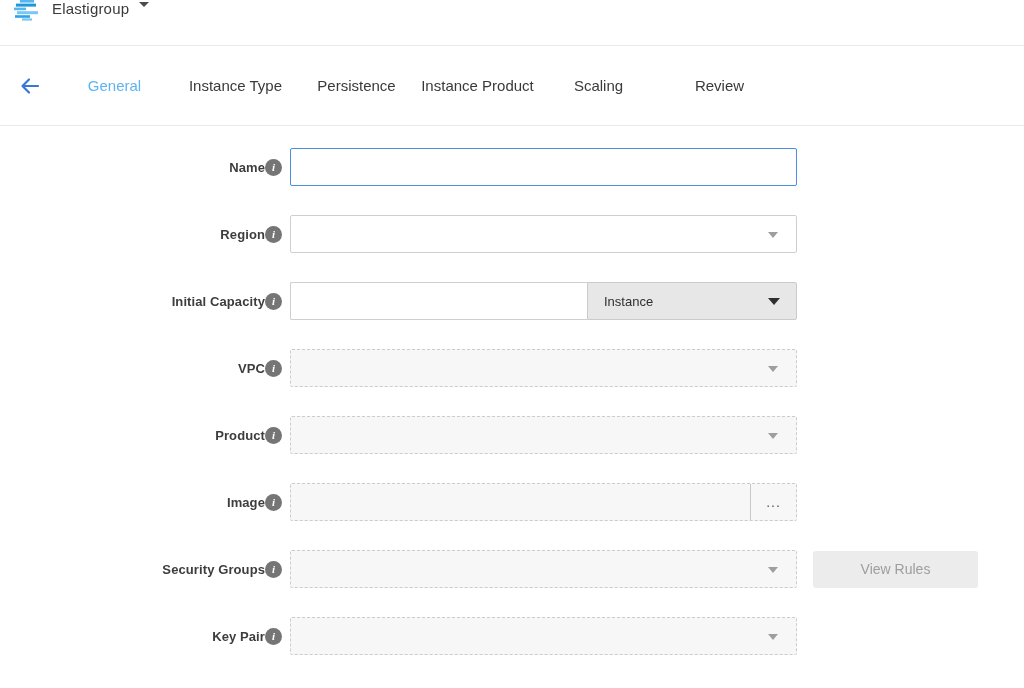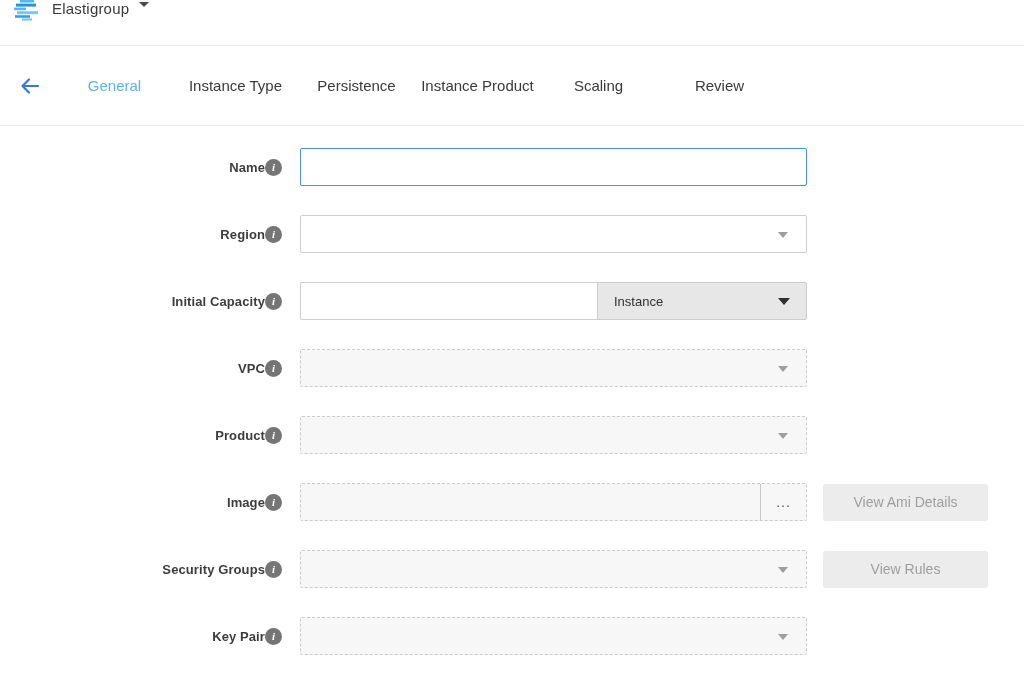--- a/index.html
+++ b/index.html
@@ -89,21 +89,21 @@
     font-family: "Liberation Serif", serif;
     font-weight: bold;
     font-style: italic;
     font-size: 11px;
     line-height: 17px;
     text-align: center;
     flex: none;
     cursor: pointer;
   }
   .field-col {
-    margin-left: 18px;
+    margin-left: 8px;
     display: flex;
     align-items: center;
   }
 
   .input-text {
     width: 507px;
     height: 38px;
     border: 1px solid #cfcfcf;
     border-radius: 2px;
     background: #fff;
@@ -313,21 +313,20 @@
   <div class="row">
     <div class="label-col">
       <span class="label">Image</span>
       <span class="info-icon">i</span>
     </div>
     <div class="field-col">
       <div class="image-field">
         <div class="image-value"></div>
         <div class="ellipsis-btn">...</div>
       </div>
-      <button class="side-btn">View Ami Details</button>
     </div>
   </div>
 
   <div class="row">
     <div class="label-col">
       <span class="label">Security Groups</span>
       <span class="info-icon">i</span>
     </div>
     <div class="field-col">
       <div class="select disabled">

